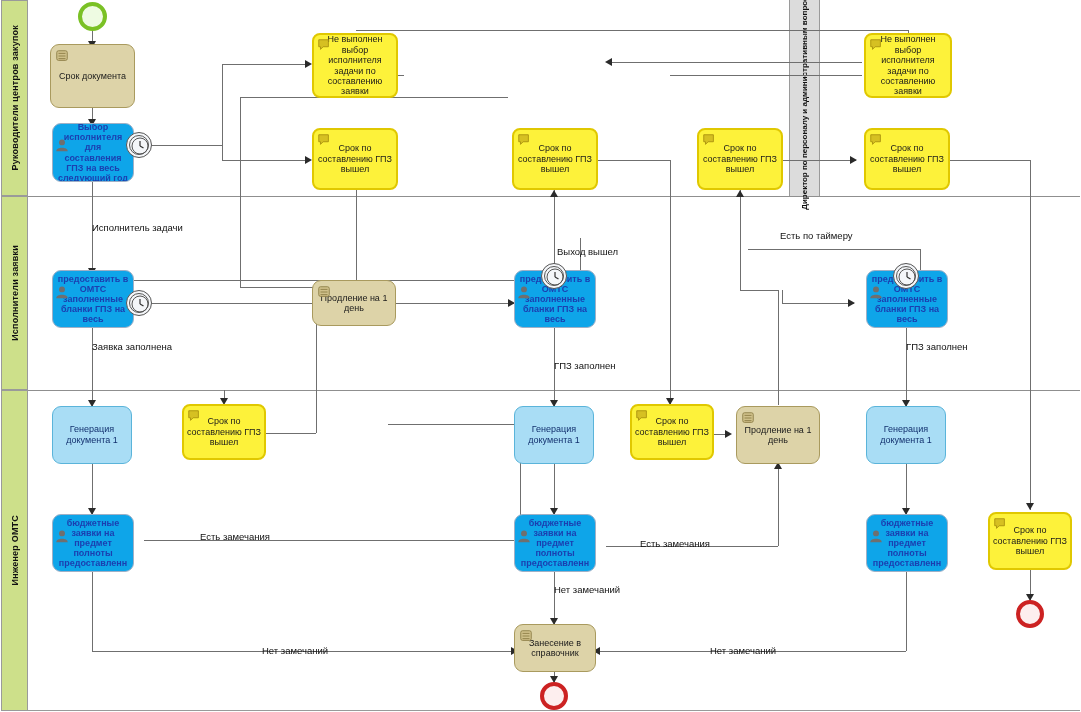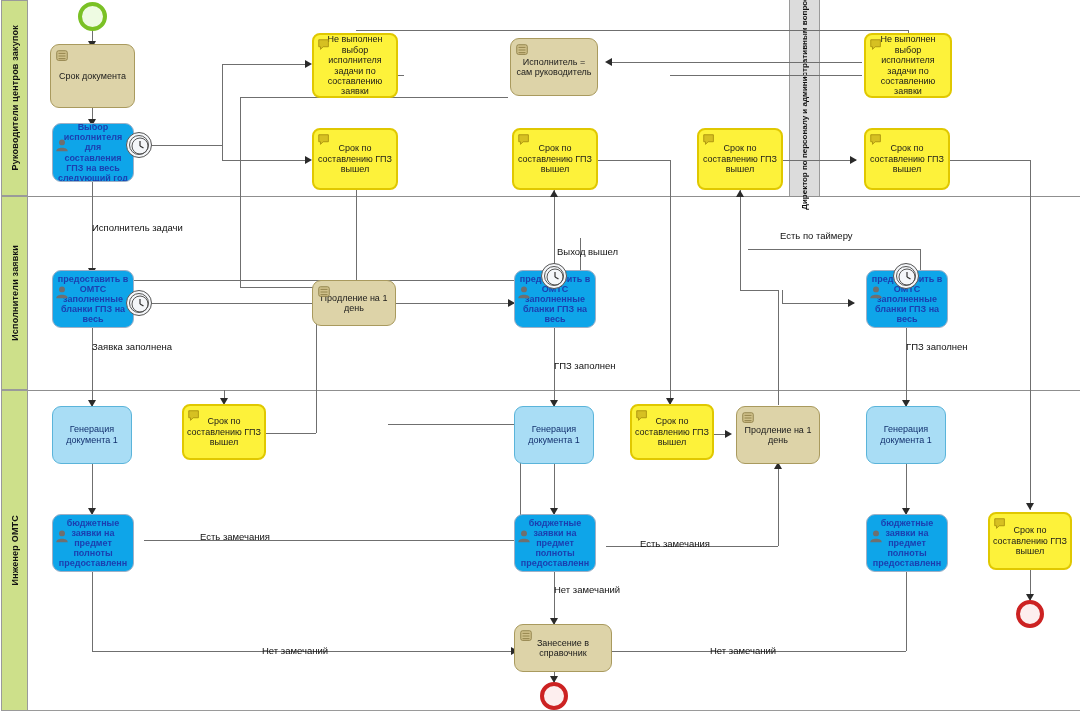--- a/index.html
+++ b/index.html
@@ -243,29 +243,20 @@
     </svg>
   </div>
 
   <div class="node annot" style="left:312px;top:33px;width:86px;height:65px;">
     <svg class="ic ic-annot" viewBox="0 0 16 16">
       <path d="M2 2 H13 V10 H7 L4 13 V10 H2 Z" fill="#d6c022" stroke="#a8900e" stroke-width="1"></path>
     </svg>
     <span class="lbl">Не выполнен выбор исполнителя задачи по составлению заявки</span>
   </div>
 
-  <div class="node task-script" style="left:510px;top:38px;width:88px;height:58px;">
-    <svg class="ic" viewBox="0 0 16 16">
-      <rect x="2" y="2" width="12" height="11" rx="2" fill="#cfc08a" stroke="#8a7b43" stroke-width="1"></rect>
-      <line x1="4" y1="5" x2="12" y2="5" stroke="#8a7b43" stroke-width="1"></line>
-      <line x1="4" y1="8" x2="12" y2="8" stroke="#8a7b43" stroke-width="1"></line>
-      <line x1="4" y1="11" x2="12" y2="11" stroke="#8a7b43" stroke-width="1"></line>
-    </svg>
-    <span class="lbl">Исполнитель = сам руководитель</span>
-  </div>
 
   <div class="node annot" style="left:864px;top:33px;width:88px;height:65px;">
     <svg class="ic ic-annot" viewBox="0 0 16 16">
       <path d="M2 2 H13 V10 H7 L4 13 V10 H2 Z" fill="#d6c022" stroke="#a8900e" stroke-width="1"></path>
     </svg>
     <span class="lbl">Не выполнен выбор исполнителя задачи по составлению заявки</span>
   </div>
 
   <div class="node annot" style="left:312px;top:128px;width:86px;height:62px;">
     <svg class="ic ic-annot" viewBox="0 0 16 16">
@@ -406,21 +397,21 @@
     <span class="lbl">бюджетные заявки на предмет полноты предоставленн</span>
   </div>
 
   <div class="node annot" style="left:988px;top:512px;width:84px;height:58px;">
     <svg class="ic ic-annot" viewBox="0 0 16 16">
       <path d="M2 2 H13 V10 H7 L4 13 V10 H2 Z" fill="#d6c022" stroke="#a8900e" stroke-width="1"></path>
     </svg>
     <span class="lbl">Срок по составлению ГПЗ вышел</span>
   </div>
 
-  <div class="node task-script" style="left:514px;top:624px;width:98px;height:48px;">
+  <div class="node task-script" style="left:514px;top:624px;width:82px;height:48px;">
     <svg class="ic" viewBox="0 0 16 16">
       <rect x="2" y="2" width="12" height="11" rx="2" fill="#cfc08a" stroke="#8a7b43" stroke-width="1"></rect>
       <line x1="4" y1="5" x2="12" y2="5" stroke="#8a7b43" stroke-width="1"></line>
       <line x1="4" y1="8" x2="12" y2="8" stroke="#8a7b43" stroke-width="1"></line>
       <line x1="4" y1="11" x2="12" y2="11" stroke="#8a7b43" stroke-width="1"></line>
     </svg>
     <span class="lbl">Занесение в справочник</span>
   </div>
 
   <div class="event end-event" style="left:540px;top:682px;width:28px;height:28px;"></div>

